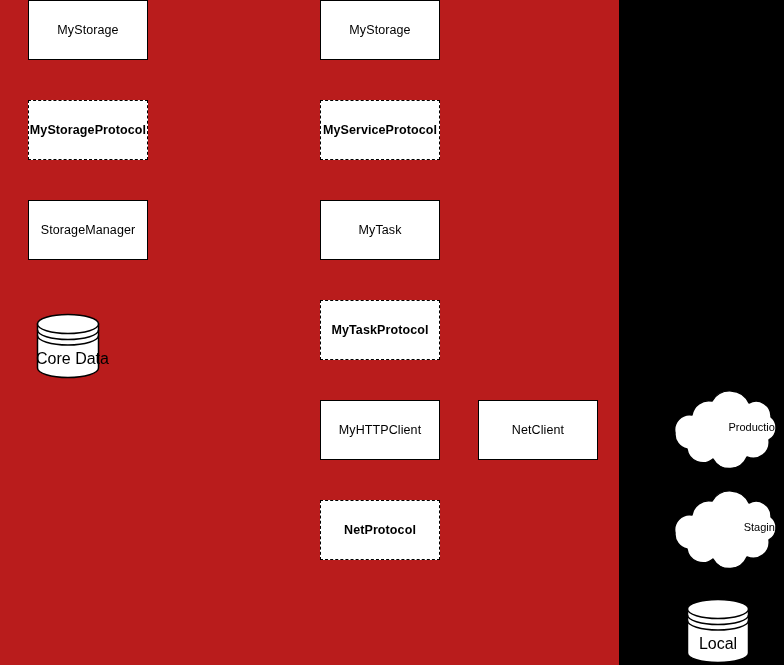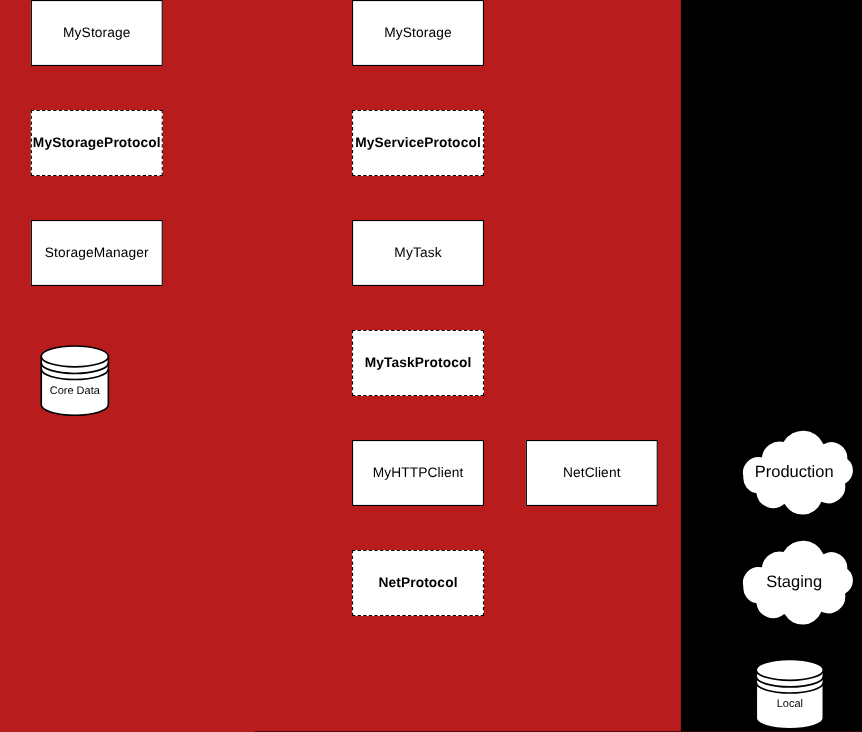--- a/index.html
+++ b/index.html
@@ -54,40 +54,40 @@
   .cylinder svg {
     display: block;
     overflow: visible;
   }
   .cylinder .cyl-label {
     position: absolute;
     left: 0;
     right: 0;
     text-align: center;
     color: #000000;
-    font-size: 10px;
+    font-size: 16px;
     white-space: nowrap;
   }
 
   
   .cloud {
     position: absolute;
     box-sizing: border-box;
   }
   .cloud svg {
     display: block;
     overflow: visible;
   }
   .cloud .cloud-label {
     position: absolute;
     left: 0;
     right: 0;
-    text-align: center;
+    text-align: right;
     color: #000000;
-    font-size: 15px;
+    font-size: 11px;
     white-space: nowrap;
   }
 </style>
 </head>
 <body>
 
 <div id="canvas">
 
   <div class="node solid" style="left:28px; top:0px; width:120px; height:60px;">
     <span class="label">MyStorage</span>

